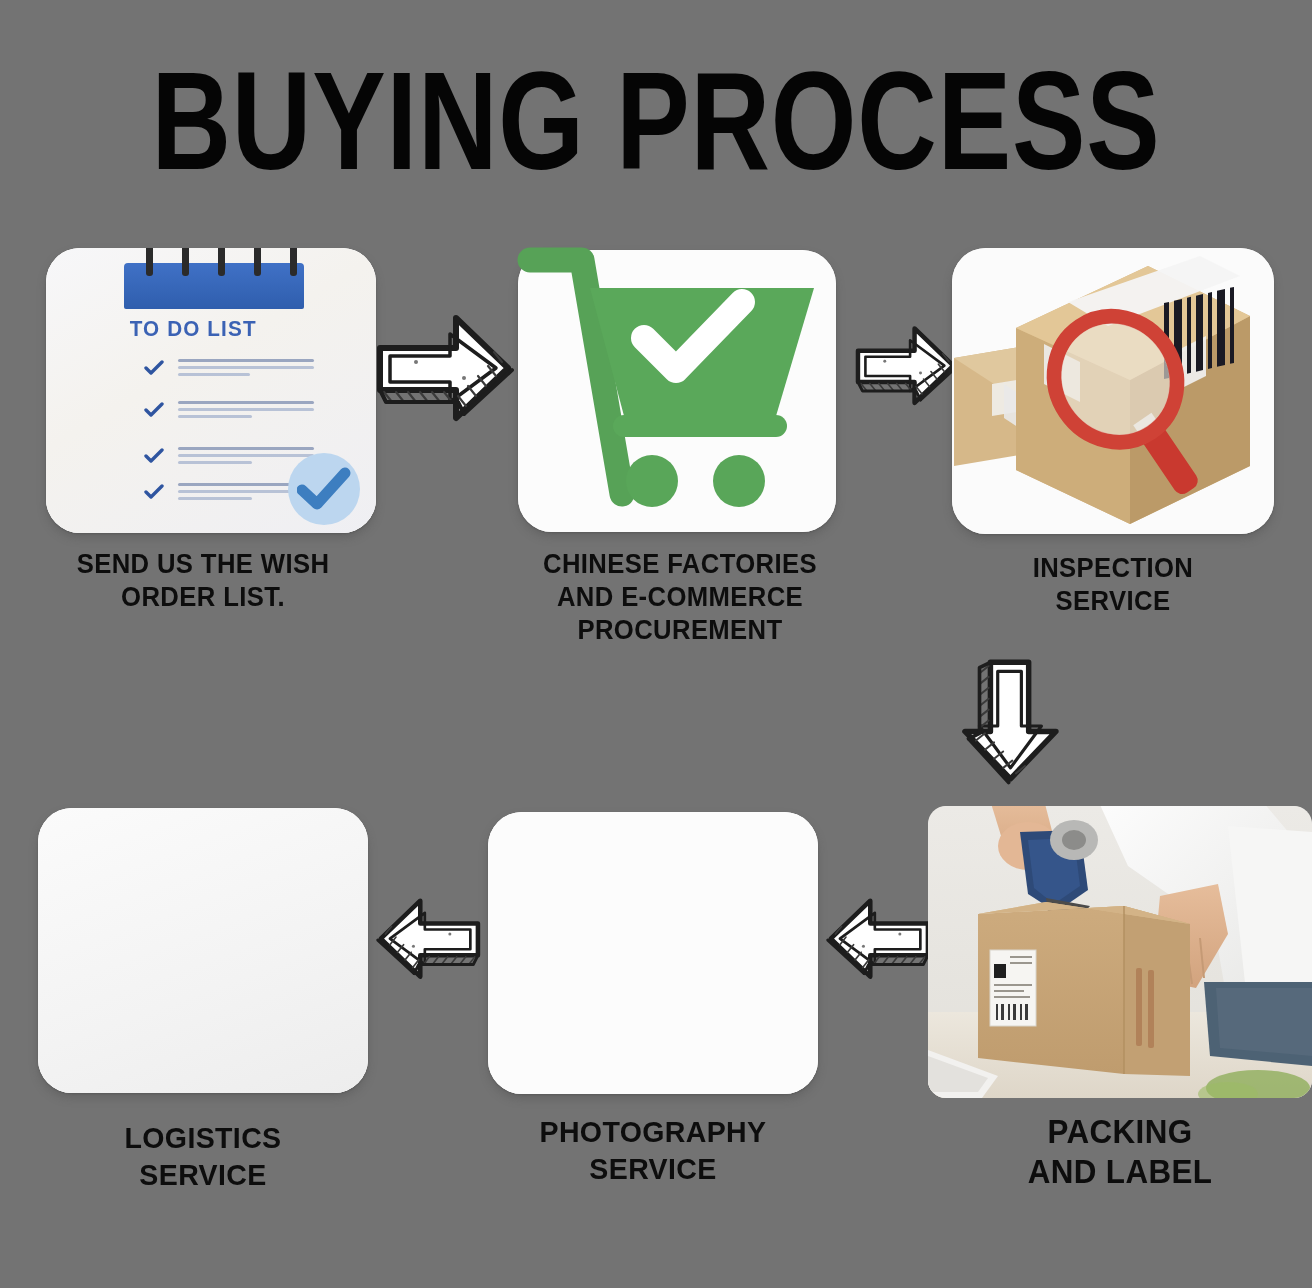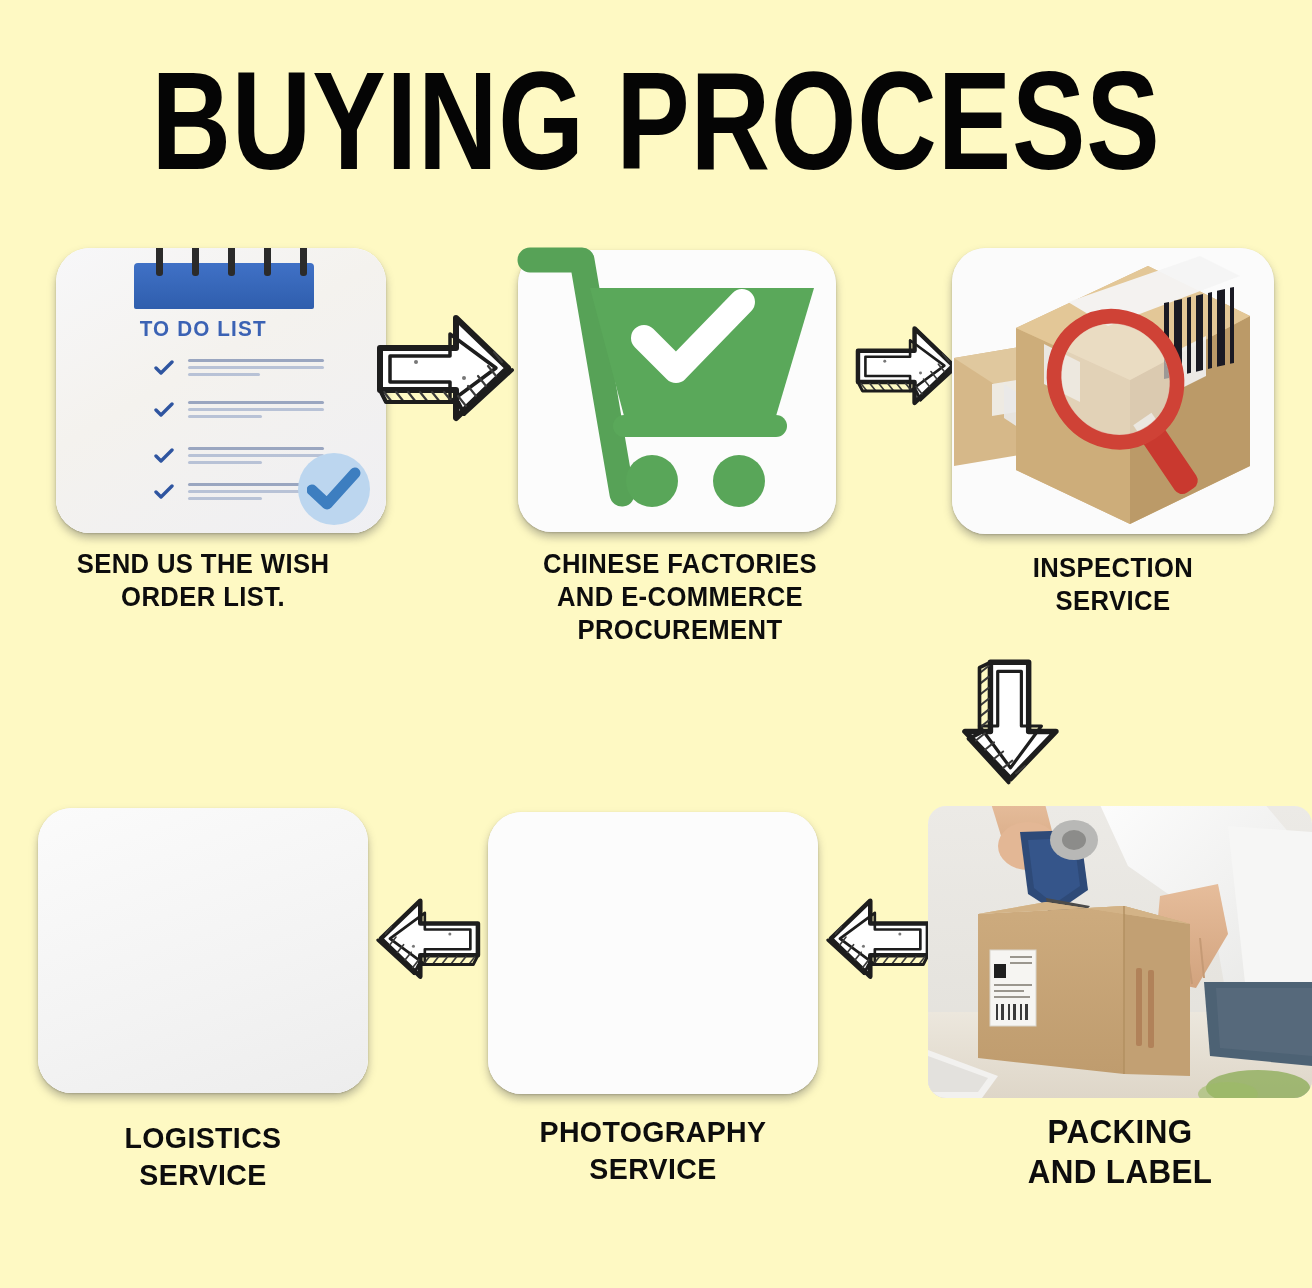--- a/index.html
+++ b/index.html
@@ -2,21 +2,21 @@
 <html><head>
 <meta charset="utf-8">
 <style>
   * { box-sizing: border-box; margin: 0; padding: 0; }
   html, body {
     width: 1312px; height: 1288px;
     background: #fdfdfd;
     font-family: "Liberation Sans", sans-serif;
     overflow: hidden;
   }
-  #stage { position: relative; width: 1312px; height: 1288px; background: #fef9c3; }
+  #stage { position: relative; width: 1312px; height: 1288px; background: #737373; }
 
   
   .title {
     position: absolute; left: 0; top: 52px; width: 1312px;
     text-align: center;
     font-family: "Liberation Sans", sans-serif;
     font-weight: 700;
     font-size: 128px;
     line-height: 1;
     letter-spacing: 1px;
@@ -80,21 +80,21 @@
   
   .arrow { position:absolute; }
 </style>
 </head>
 <body>
 
 <div id="stage">
 
   <div class="title">BUYING PROCESS</div>
 
-  <div class="card" style="left:56px; top:248px; width:330px; height:285px;padding-left:23px;">
+  <div class="card" style="left:46px; top:248px; width:330px; height:285px;padding-left:23px;">
     <div class="card-clip">
       <div class="todo-sheet"></div>
 
       <div class="todo-band"></div>
       <div class="ring" style="left:100px;"></div>
       <div class="ring" style="left:136px;"></div>
       <div class="ring" style="left:172px;"></div>
       <div class="ring" style="left:208px;"></div>
       <div class="ring" style="left:244px;"></div>
 

